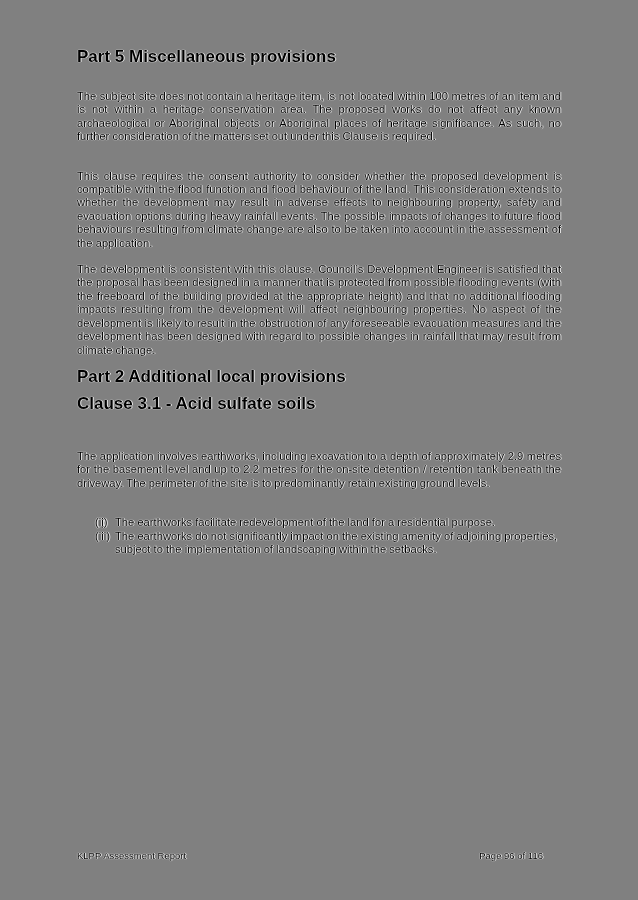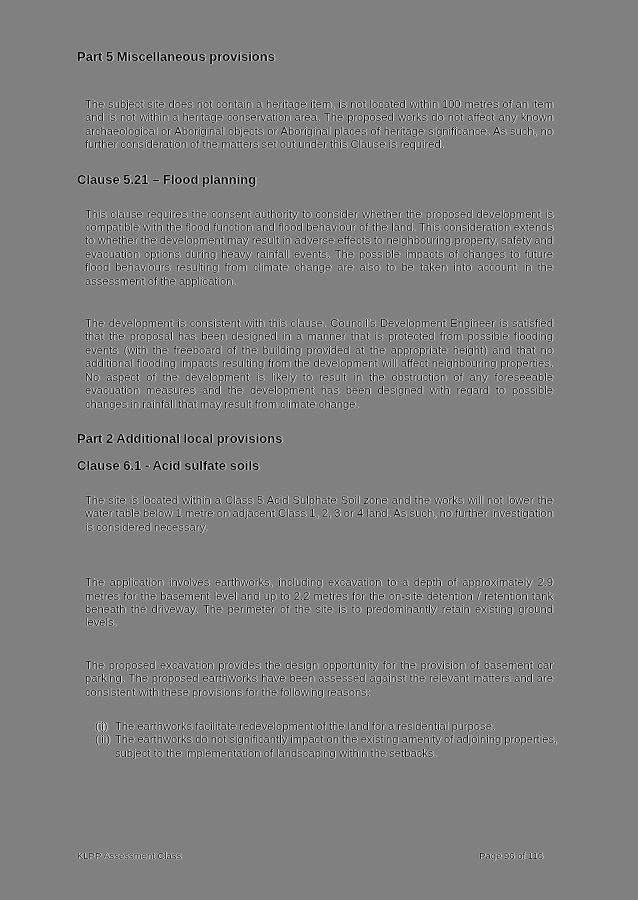--- a/index.html
+++ b/index.html
@@ -22,26 +22,26 @@
       width: 484px;
     }
     .txt {
       font-size: 11.2px;
       line-height: 13.4px;
       color: #000;
       text-shadow: 0 0 1px #fff, 0 0 1px #fff, 1px 0 0 #ddd;
     }
     .h {
       font-weight: bold;
-      font-size: 13px;
+      font-size: 17px;
       line-height: 14px;
       margin: 0;
     }
     p {
-      margin: 8px;
+      margin: 0;
       text-align: justify;
     }
     .gap { height: 13px; }
     .list {
       margin: 0;
       padding: 0;
       list-style: none;
     }
     .list li {
       position: relative;
@@ -67,52 +67,49 @@
 <body>
 
 <div class="page txt">
   <h2 class="h">Part 5 Miscellaneous provisions</h2>
   <div class="gap"></div>
 
   <div class="gap"></div>
   <p>The subject site does not contain a heritage item, is not located within 100 metres of an item and is not within a heritage conservation area. The proposed works do not affect any known archaeological or Aboriginal objects or Aboriginal places of heritage significance. As such, no further consideration of the matters set out under this Clause is required.</p>
   <div class="gap"></div>
 
-  <h3 class="h">Clause 5.21 – Flood planning</h3>
   <div class="gap"></div>
   <p>This clause requires the consent authority to consider whether the proposed development is compatible with the flood function and flood behaviour of the land. This consideration extends to whether the development may result in adverse effects to neighbouring property, safety and evacuation options during heavy rainfall events. The possible impacts of changes to future flood behaviours resulting from climate change are also to be taken into account in the assessment of the application.</p>
   <div class="gap"></div>
   <p>The development is consistent with this clause. Council’s Development Engineer is satisfied that the proposal has been designed in a manner that is protected from possible flooding events (with the freeboard of the building provided at the appropriate height) and that no additional flooding impacts resulting from the development will affect neighbouring properties. No aspect of the development is likely to result in the obstruction of any foreseeable evacuation measures and the development has been designed with regard to possible changes in rainfall that may result from climate change.</p>
   <div class="gap"></div>
 
   <h2 class="h">Part 2 Additional local provisions</h2>
   <div class="gap"></div>
 
-  <h3 class="h">Clause 6.1 - Acid sulfate soils</h3>
+  <h3 class="h">Clause 3.1 - Acid sulfate soils</h3>
   <div class="gap"></div>
-  <p>The site is located within a Class 5 Acid Sulphate Soil zone and the works will not lower the water table below 1 metre on adjacent Class 1, 2, 3 or 4 land. As such, no further investigation is considered necessary.</p>
   <div class="gap"></div>
 
   <div class="gap"></div>
   <p>The application involves earthworks, including excavation to a depth of approximately 2.9 metres for the basement level and up to 2.2 metres for the on-site detention / retention tank beneath the driveway. The perimeter of the site is to predominantly retain existing ground levels.</p>
   <div class="gap"></div>
-  <p>The proposed excavation provides the design opportunity for the provision of basement car parking. The proposed earthworks have been assessed against the relevant matters and are consistent with these provisions for the following reasons:</p>
   <div class="gap"></div>
 
   <ol class="list">
     <li>
       <span class="num">(i)</span>
     </li>
     <li>
       <span class="num">(ii)</span>
       <span>The earthworks facilitate redevelopment of the land for a residential purpose.</span>
     </li>
     <li>
       <span class="num">(iii)</span>
       <span>The earthworks do not significantly impact on the existing amenity of adjoining properties, subject to the implementation of landscaping within the setbacks.</span>
     </li>
   </ol>
 </div>
 
 <div class="footer txt">
-  <span>KLPP Assessment Class</span>
+  <span>KLPP Assessment Report</span>
   <span>Page 96 of 116</span>
 </div>
 
 </body></html>

